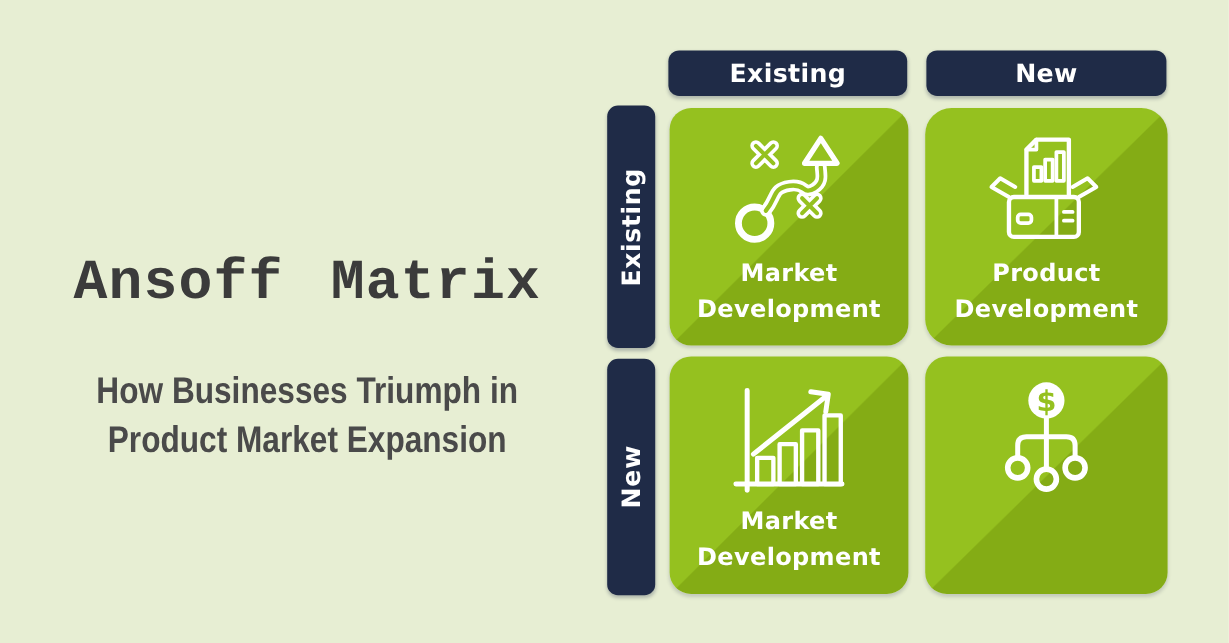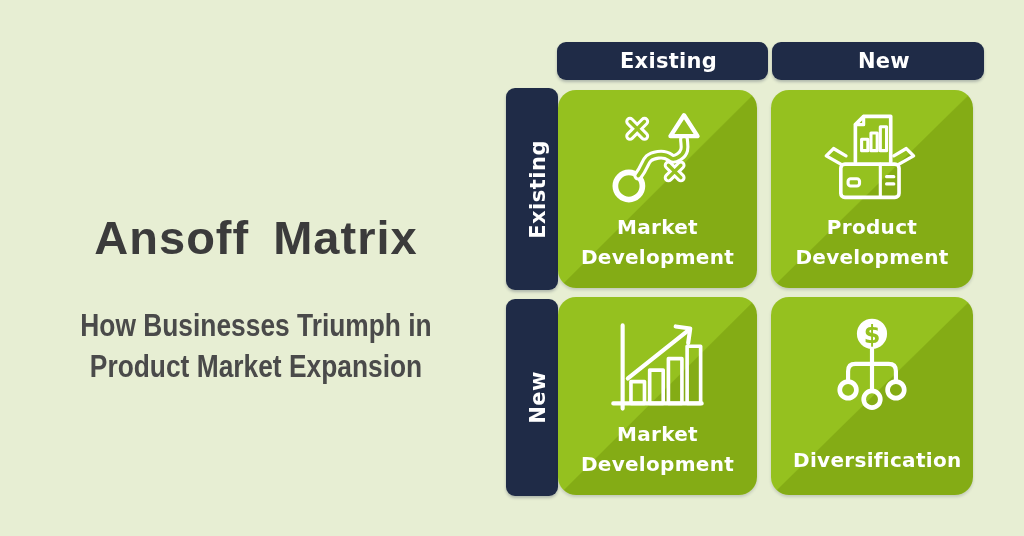--- a/index.html
+++ b/index.html
@@ -3,42 +3,42 @@
 <meta charset="utf-8">
 <style>
   html,body{margin:0;padding:0;}
   body{width:1024px;height:536px;overflow:hidden;font-family:"DejaVu Sans",sans-serif;}
   .canvas{position:absolute;top:0;left:0;width:1024px;height:536px;background:var(--background,#E7EED3);}
 
   
   .hero{position:absolute;left:0;top:0;width:512px;height:536px;}
   .hero-title{position:absolute;left:10px;top:210px;width:492px;text-align:center;
     font-size:47px;font-weight:bold;letter-spacing:1px;word-spacing:10px;
-    color:var(--title-color,#3B3B3B);font-family:Liberation Sans, sans-serif;}
+    color:var(--title-color,#3B3B3B);font-family:Liberation Mono, monospace;}
   .hero-subtitle{position:absolute;left:0px;top:306px;width:512px;text-align:center;
     font-size:31px;font-weight:bold;line-height:1.32;color:var(--subtitle-color,#4A4A4A);
     font-family:"Liberation Sans",sans-serif;transform:scaleX(0.85);transform-origin:50% 0;}
 
   
   .pill{position:absolute;background:var(--navy,#1F2B47);color:#fff;font-weight:bold;
     font-size:21px;display:flex;align-items:center;justify-content:center;
-    border-radius:9px;box-shadow:0 2px 3px rgba(31,43,71,.28);letter-spacing:.3px;padding-left:12px;}
+    border-radius:9px;box-shadow:0 2px 3px rgba(31,43,71,.28);letter-spacing:.3px;}
   .pill.col-a{left:557px;top:42px;width:199px;height:38px;}
   .pill.col-b{left:772px;top:42px;width:200px;height:38px;}
   .pill.row-a{left:506px;top:88px;width:40px;height:202px;}
   .pill.row-b{left:506px;top:299px;width:40px;height:197px;}
   .pill .vtext{writing-mode:vertical-rl;transform:rotate(180deg);letter-spacing:.5px;}
 
   .card{position:absolute;border-radius:18px;overflow:hidden;
     background:linear-gradient(to bottom right,var(--green-light,#95C11F) 50%,var(--green-dark,#84AC15) 50.4%);
     box-shadow:0 2px 3px rgba(31,43,71,.18);
     display:flex;flex-direction:column;align-items:center;justify-content:space-between;
     box-sizing:border-box;padding:16px 22px 20px;}
   .card.q-tl{left:558px;top:90px;width:199px;height:198px;}
-  .card.q-tr{left:771px;top:90px;width:202px;height:198px;}
+  .card.q-tr{left:771px;top:90px;width:202px;height:198px;border-radius:22px;}
   .card.q-bl{left:558px;top:297px;width:199px;height:198px;}
   .card.q-br{left:771px;top:297px;width:202px;height:198px;}
 
   .card .icon{width:104px;height:104px;flex:0 0 auto;margin-top:2px;}
   .card .icon svg{width:100%;height:100%;display:block;}
   .card-label{color:#fff;font-weight:bold;font-size:20px;line-height:1.5;text-align:center;
     letter-spacing:.3px;width:100%;}
   .card-label div:empty{display:none;}
 
   .ic-stroke{stroke:#fff;fill:none;stroke-linecap:round;stroke-linejoin:round;}
@@ -135,19 +135,15 @@
         <circle cx="50" cy="18" r="14.5" fill="#FFFFFF"></circle>
         <text x="50" y="26.5" text-anchor="middle" font-family="DejaVu Sans, sans-serif" font-size="23" font-weight="bold" fill="var(--green-light,#95C11F)">$</text>
         <path class="ic-stroke" d="M50,32.5 L50,73" stroke-width="4"></path>
         <path class="ic-stroke" d="M50,47 L34,47 Q27,47 27,54 L27,64" stroke-width="4"></path>
         <path class="ic-stroke" d="M50,47 L66,47 Q73,47 73,54 L73,64" stroke-width="4"></path>
         <circle class="ic-stroke" cx="27" cy="72" r="8" stroke-width="4.5"></circle>
         <circle class="ic-stroke" cx="73" cy="72" r="8" stroke-width="4.5"></circle>
         <circle class="ic-stroke" cx="50" cy="81" r="8" stroke-width="4.5"></circle>
       </svg>
     </div>
-    <div class="card-label">
-      <div>Diversification</div>
-
-    </div>
   </div>
 
 </div>
 
 </body></html>

